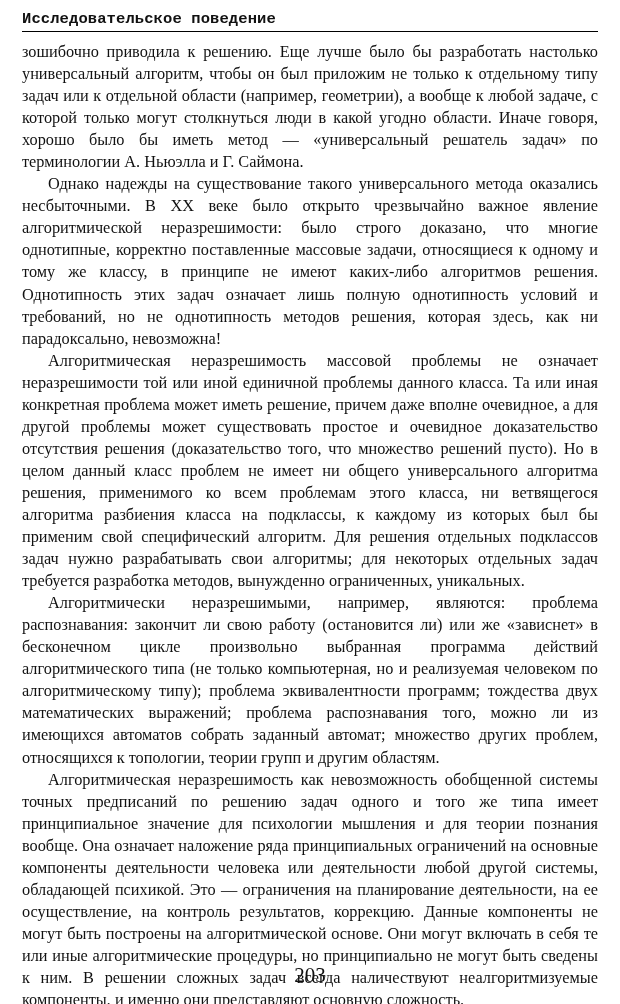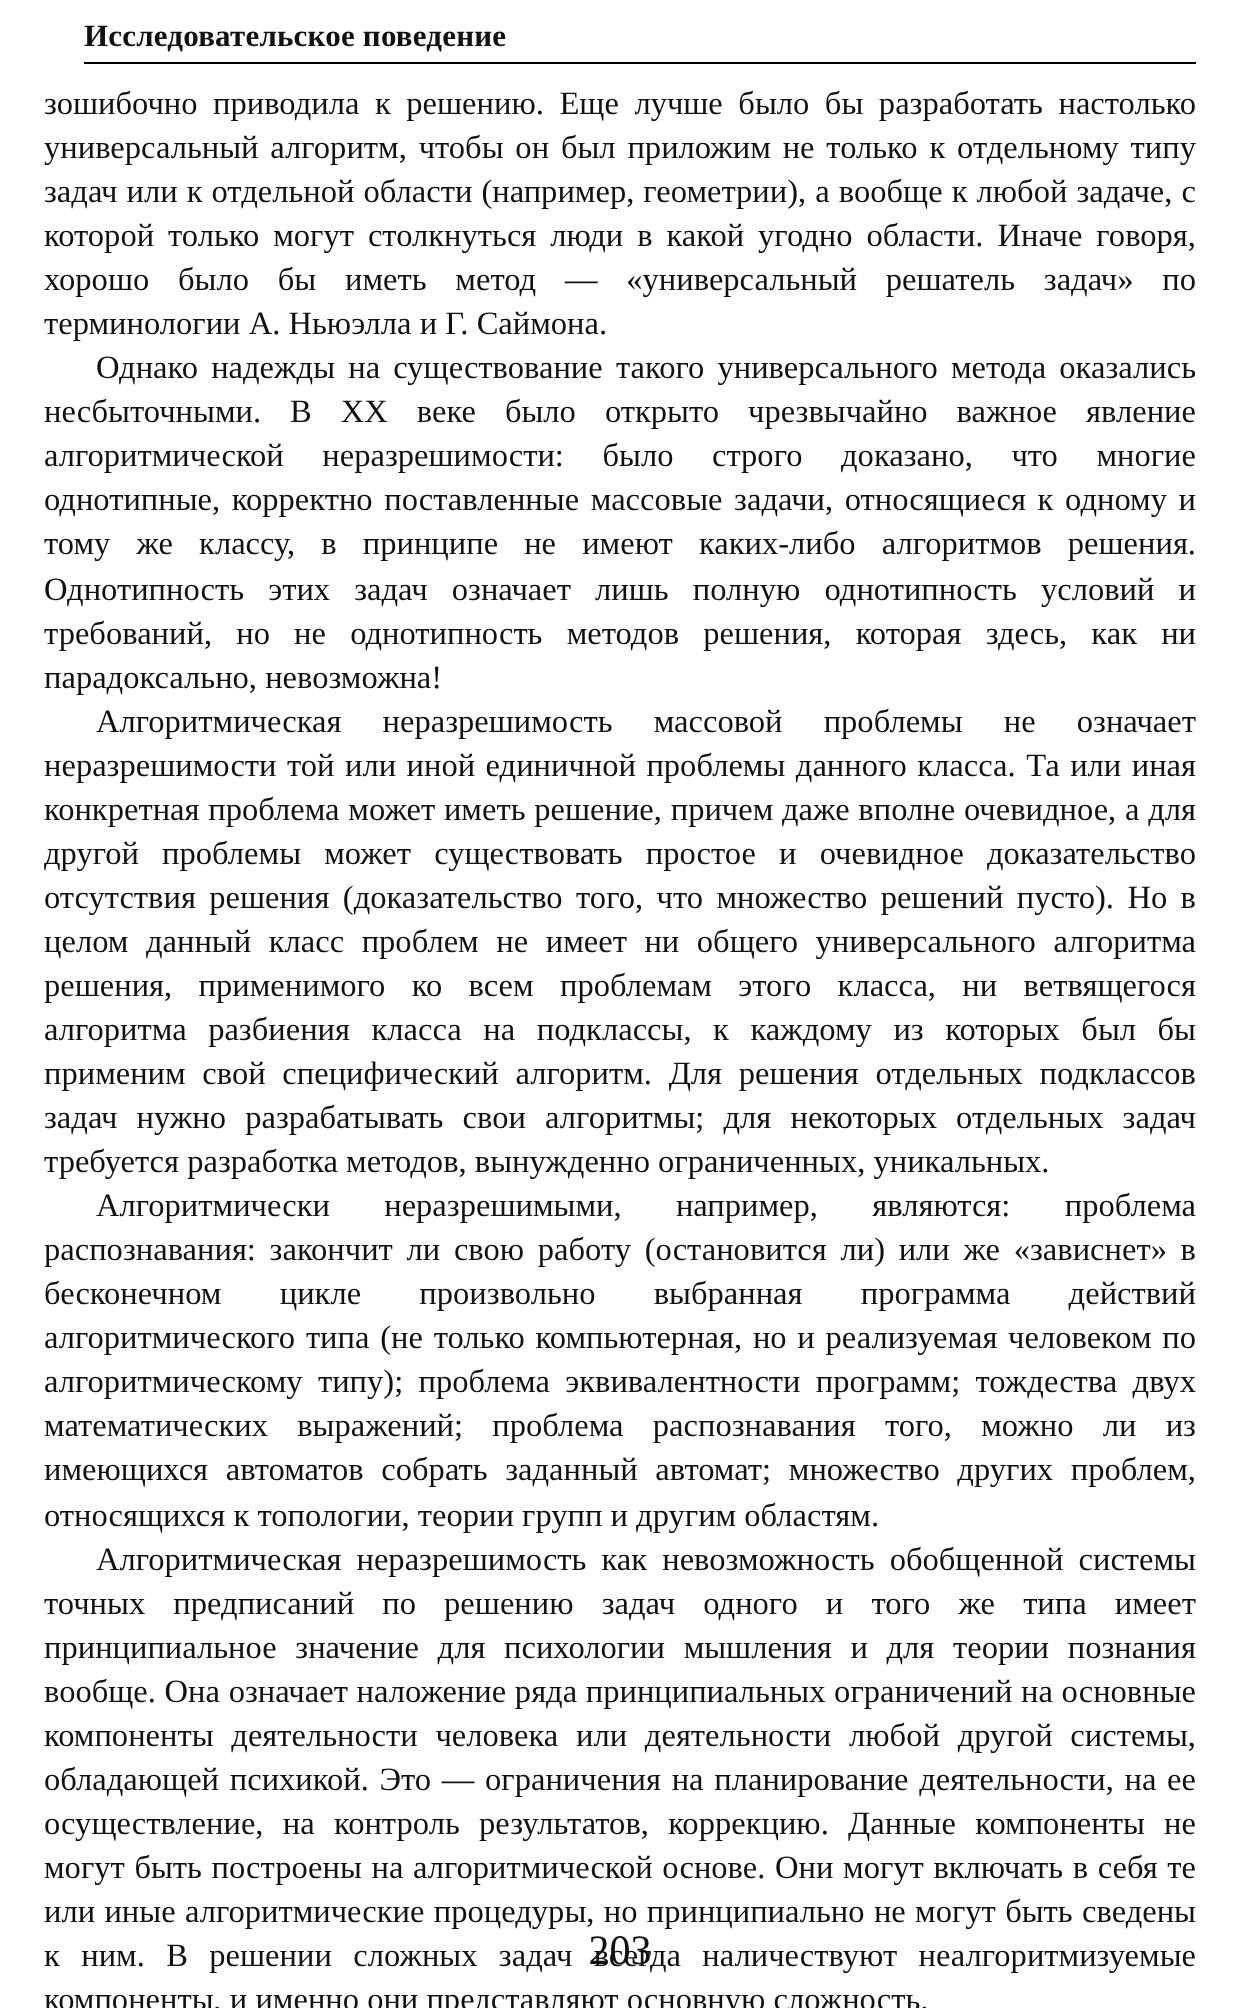--- a/index.html
+++ b/index.html
@@ -15,29 +15,28 @@
     overflow: hidden;
   }
   .page {
     position: relative;
     width: 620px;
     height: 1004px;
     box-sizing: border-box;
     padding: 10px 22px 0 22px;
   }
   .running-head {
-    font-family: Liberation Serif, serif;
+    font-family: Liberation Mono, monospace;
     font-weight: bold;
     font-size: 15.5px;
     letter-spacing: 0.1px;
     padding-bottom: 3px;
     margin-bottom: 9px;
     border-bottom: 1.6px solid #000000;
     white-space: nowrap;
-    margin-left: 20px;
   }
   .body-text {
     font-family: "Liberation Serif", serif;
     font-size: 16.3px;
     line-height: 22.05px;
     text-align: justify;
     text-justify: inter-word;
     -webkit-hyphens: none;
     hyphens: none;
   }

